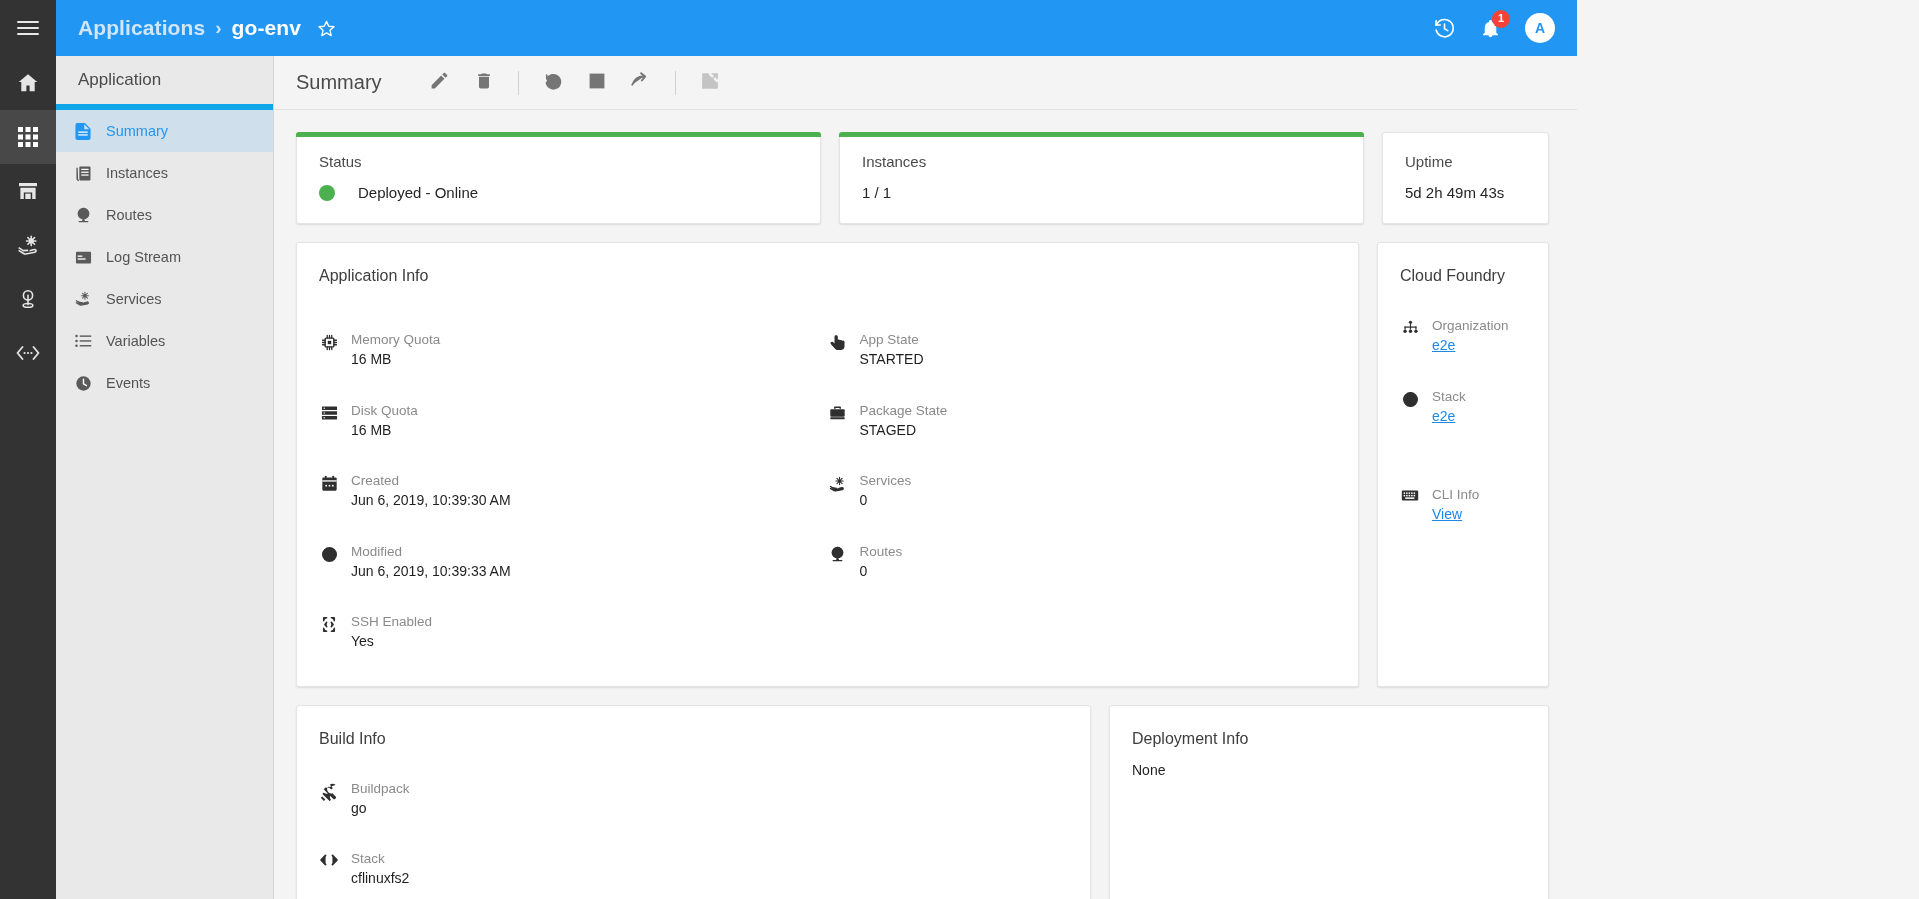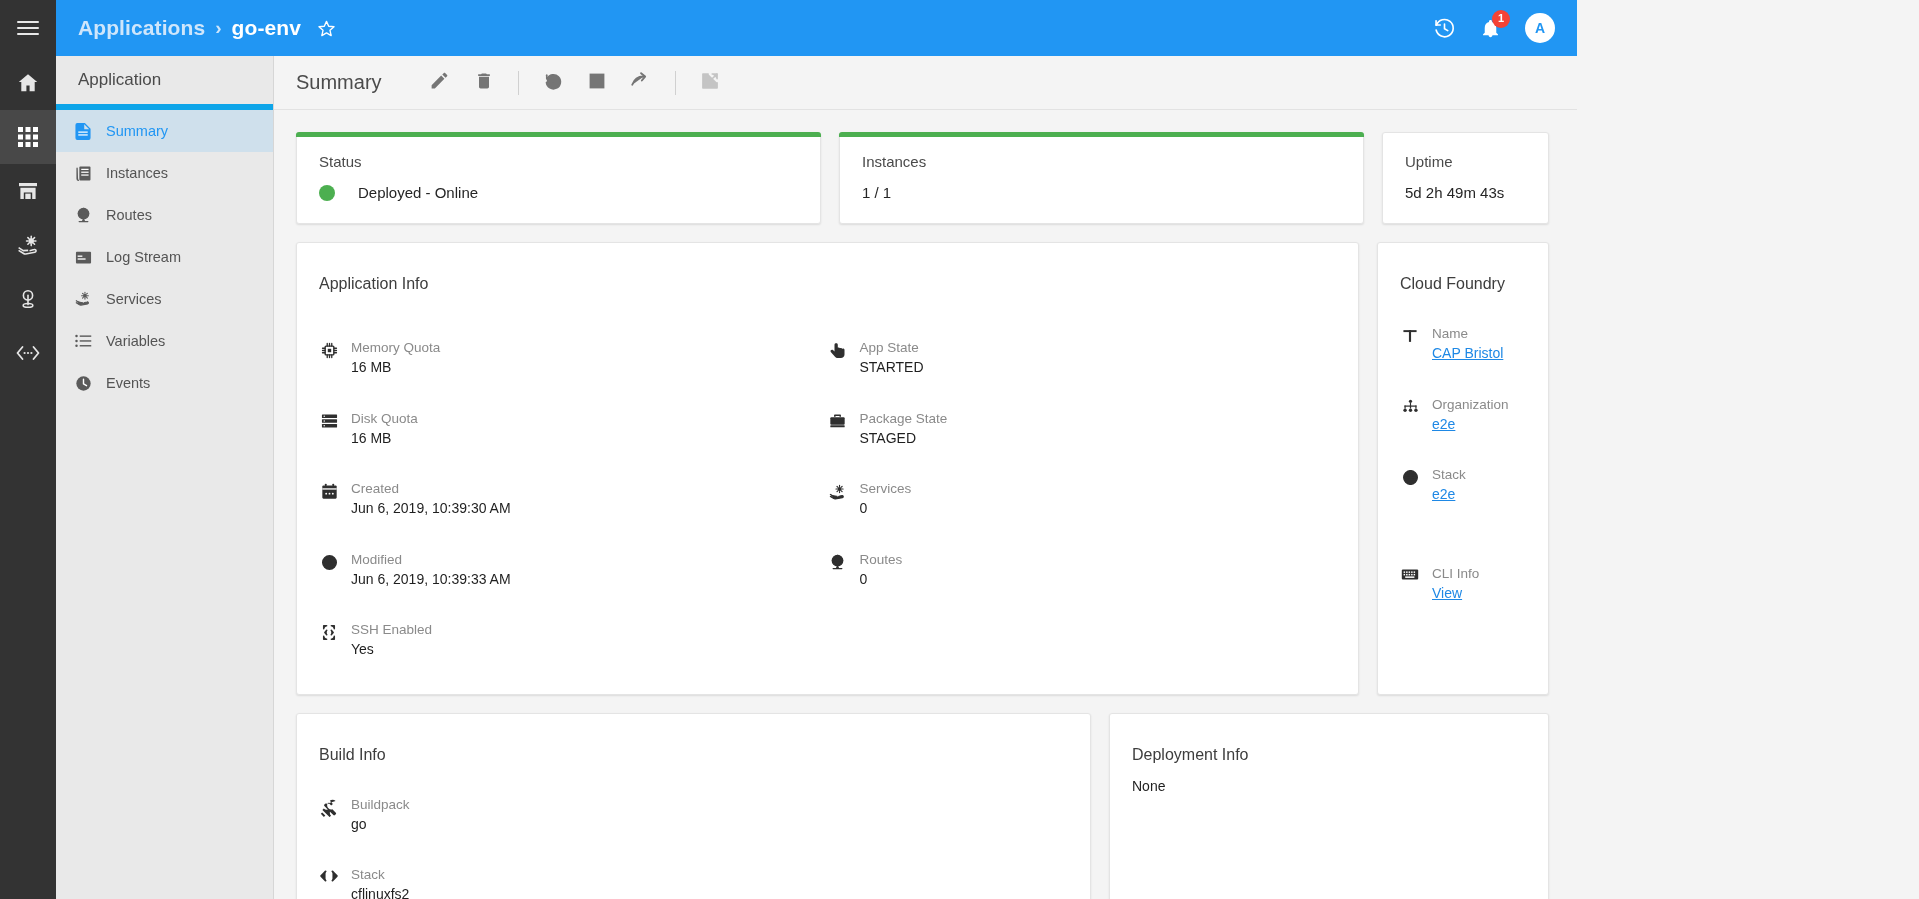--- a/index.html
+++ b/index.html
@@ -148,21 +148,21 @@
     content: ""; position: absolute; left: -1px; right: -1px; top: -1px;
     height: 5px; background: #4caf50; border-radius: 3px 3px 0 0;
   }
   .stat-card { padding: 20px 22px 22px 22px; min-height: 92px; }
   .stat-label { font-size: 15px; color: #4a4a4a; margin-bottom: 14px; }
   .stat-value { font-size: 15px; color: #262626; display: flex; align-items: center; gap: 23px; }
   .dot { width: 16px; height: 16px; border-radius: 50%; background: #4caf50; display: inline-block; }
 
   .card-title { font-size: 16px; color: #3d3d3d; margin-bottom: 14px; }
 
-  .info-card { padding: 32px 22px 22px 22px; }
+  .info-card { padding: 24px 22px 22px 22px; }
   .info-cols { display: flex; }
   .info-col { flex: 1; min-width: 0; }
   .info-row { display: flex; gap: 12px; margin-bottom: 12px; align-items: flex-start; margin-top: 32px; }
   .info-ico { width: 20px; min-width: 20px; padding-top: 3px; display: flex; justify-content: center; }
   .info-ico svg { fill: #2f2f2f; }
   .info-txt { min-width: 0; }
   .info-k { font-size: 13.5px; color: #8a8a8a; line-height: 1.35; }
   .info-v { font-size: 14px; color: #1f1f1f; line-height: 1.45; }
   .info-v a { color: #1e88e5; text-decoration: underline; cursor: pointer; }
 
@@ -616,34 +616,20 @@
                   </span>
                 </div>
 
               </div>
             </div>
           </div>
 
           <div class="card info-card flex-1">
             <div class="card-title">Cloud Foundry</div>
 
-            <div class="info-row">
-              <span class="info-ico">
-                <svg width="16" height="16" viewBox="0 0 18 18">
-                  <rect x="1.6" y="2.4" width="14.8" height="2.2"></rect>
-                  <rect x="7.8" y="2.4" width="2.4" height="13.2"></rect>
-                </svg>
-              </span>
-              <span class="info-txt">
-                <span class="info-k" style="display:block">Name</span>
-                <span class="info-v" style="display:block">
-                  <a>CAP Bristol</a>
-                </span>
-              </span>
-            </div>
 
             <div class="info-row">
               <span class="info-ico">
                 <svg width="17" height="16" viewBox="0 0 18 16">
                   <circle cx="9" cy="2" r="1.7"></circle>
                   <path d="M8.4 3.5h1.2v3.3H8.4z"></path>
                   <rect x="2.6" y="6.4" width="12.8" height="1.3"></rect>
                   <rect x="2.6" y="6.4" width="1.3" height="3.2"></rect>
                   <rect x="8.35" y="6.4" width="1.3" height="3.2"></rect>
                   <rect x="14.1" y="6.4" width="1.3" height="3.2"></rect>

